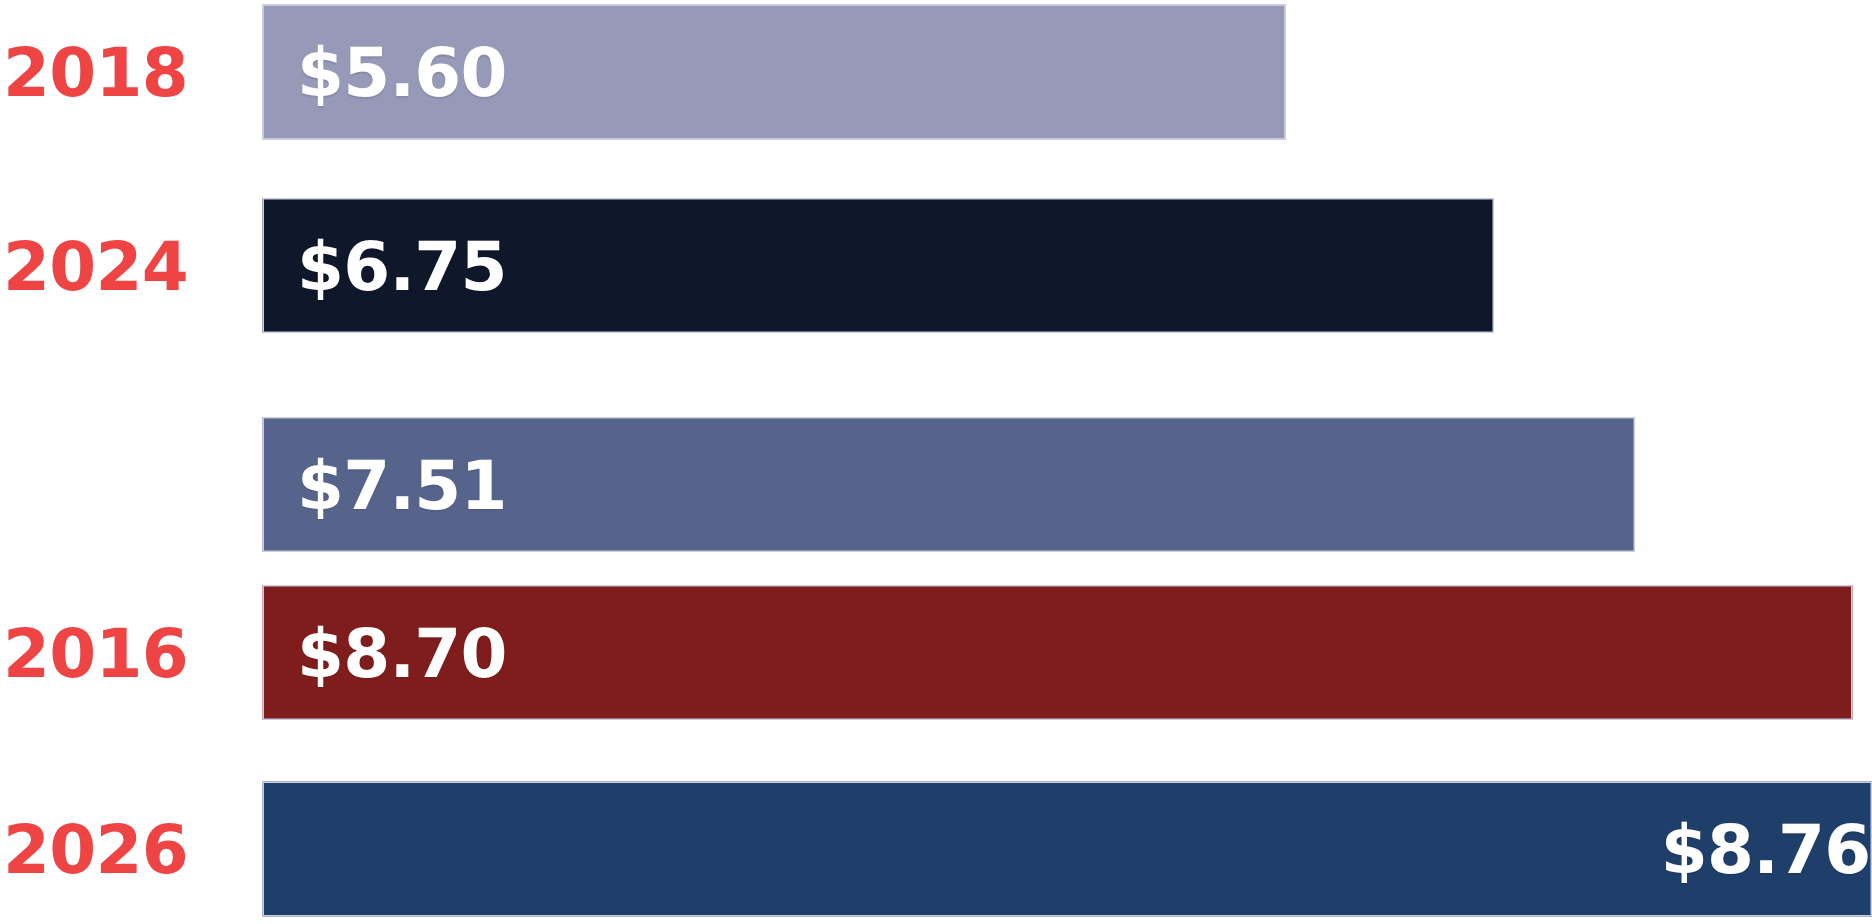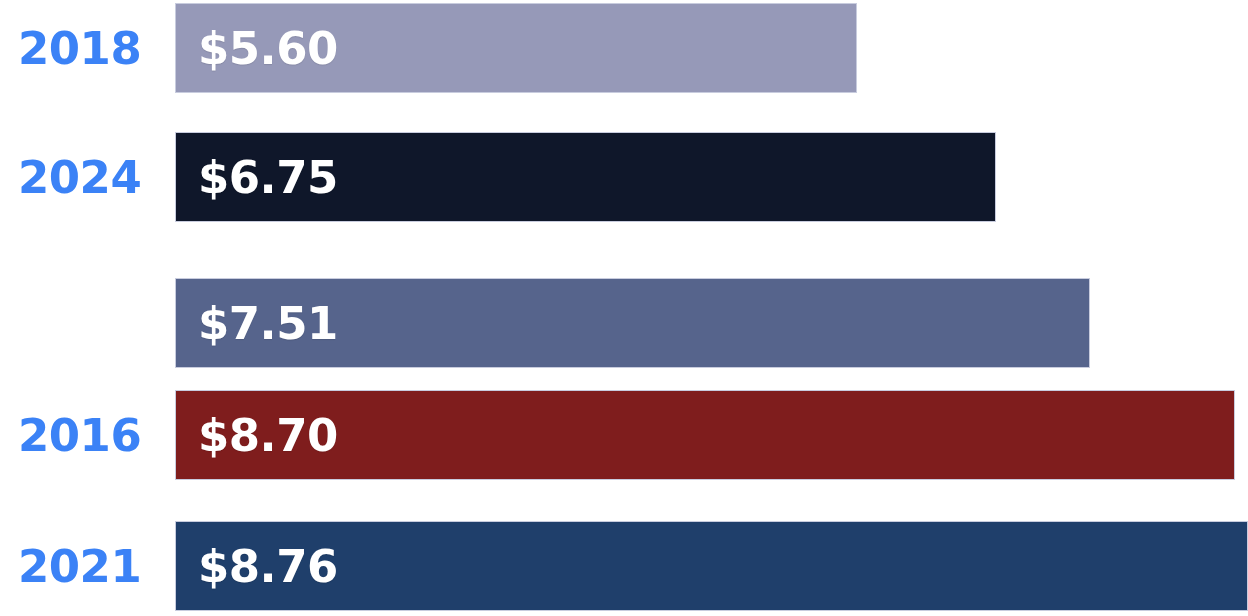--- a/index.html
+++ b/index.html
@@ -29,25 +29,25 @@
 
   .row-label {
     position: absolute;
     left: 0;
     top: 0;
     width: 150px;
     height: 90px;
     display: flex;
     align-items: center;
     justify-content: flex-start;
-    padding-left: 18px;
+    padding-left: 2px;
     box-sizing: border-box;
     font-size: 45px;
     font-weight: 700;
-    color: #3b82f6;
+    color: #ef4444;
     letter-spacing: -0.5px;
     line-height: 1;
     white-space: nowrap;
   }
 
   .bar-track {
     position: absolute;
     left: 175px;
     top: 0;
     height: 90px;
@@ -108,21 +108,21 @@
   <div class="bar-row" style="top:390px;">
     <div class="row-label">2016</div>
     <div class="bar-track">
       <div class="bar" style="width: 1060px; background: #7f1d1d; border-color: rgb(200, 204, 222);">
         <span class="bar-value">$8.70</span>
       </div>
     </div>
   </div>
 
   <div class="bar-row" style="top:521px;">
-    <div class="row-label">2021</div>
+    <div class="row-label">2026</div>
     <div class="bar-track">
-      <div class="bar" style="width: 1073px; background: rgb(31, 63, 107); border-color: rgb(200, 204, 222);">
+      <div class="bar" style="width: 1073px; background: rgb(31, 63, 107); border-color: rgb(200, 204, 222); justify-content: flex-end;">
         <span class="bar-value">$8.76</span>
       </div>
     </div>
   </div>
 
 </div>
 
 </body></html>

